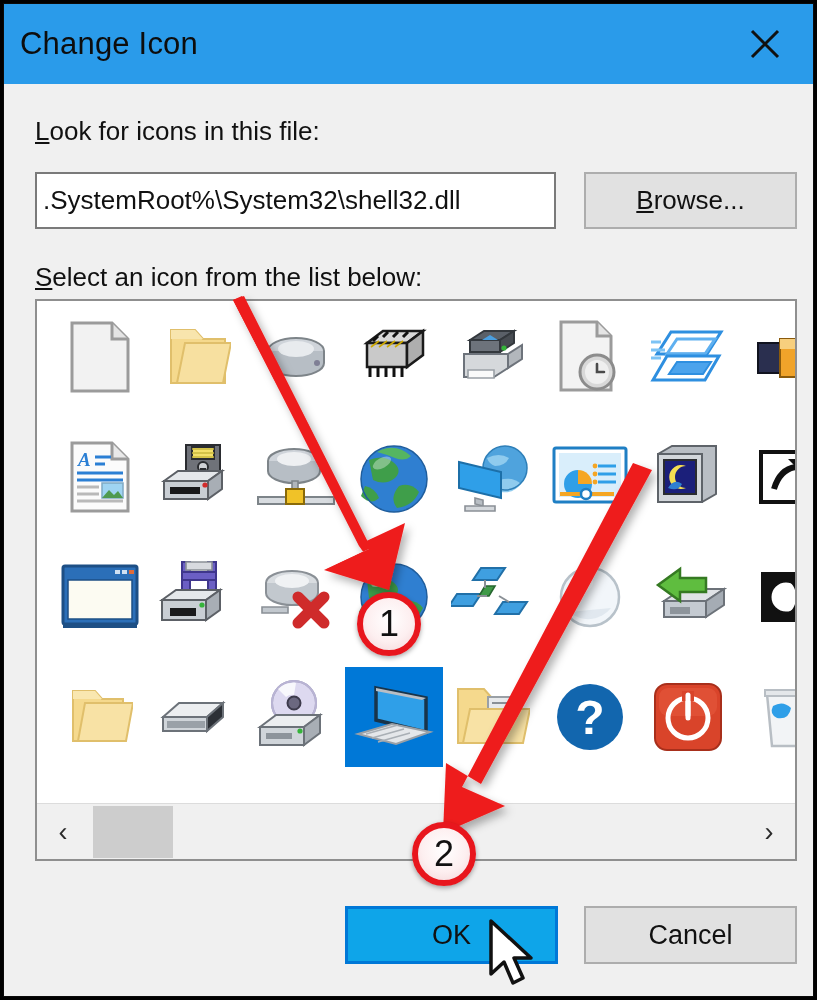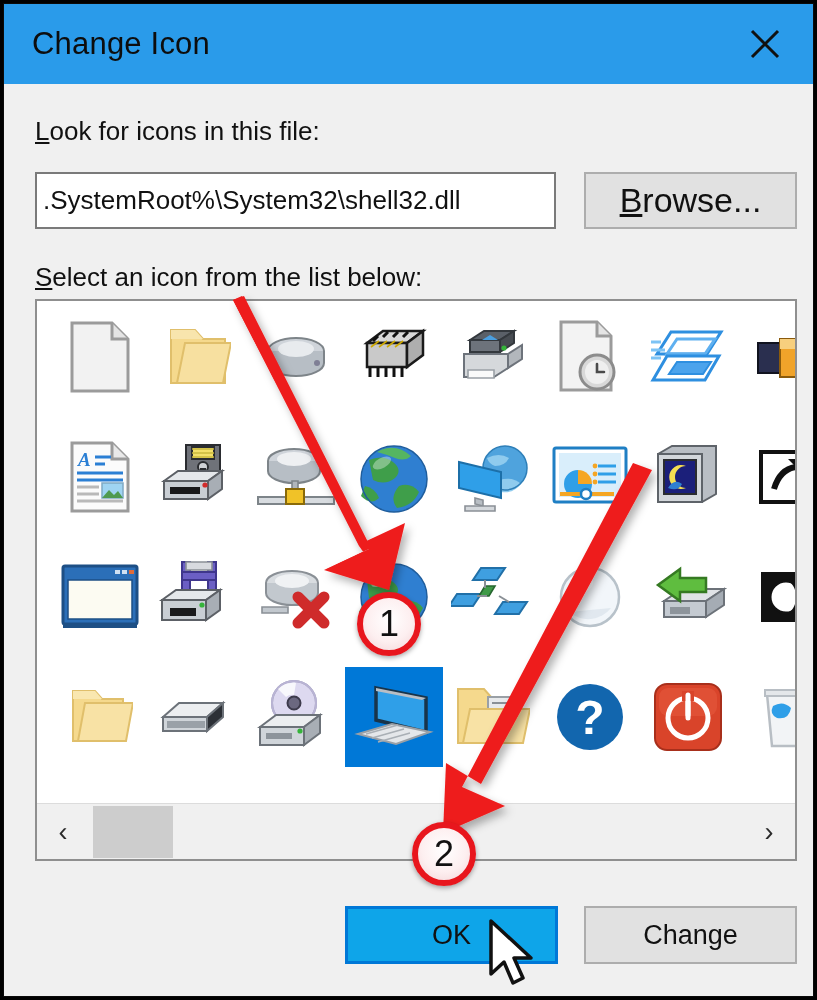--- a/index.html
+++ b/index.html
@@ -21,21 +21,21 @@
   }
 
   
   #titlebar {
     position: absolute; left: 0; top: 0;
     width: 100%; height: 80px;
     background: #2a9bea;
     display: flex; align-items: center;
   }
   #title-text {
-    margin-left: 28px;
+    margin-left: 16px;
     font-size: 31px;
     color: #0d0d0d;
     letter-spacing: 0.2px;
     white-space: nowrap;
   }
   #close-btn {
     position: absolute; right: 0; top: 0;
     width: 96px; height: 80px;
     display: flex; align-items: center; justify-content: center;
     cursor: pointer;
@@ -72,21 +72,21 @@
   }
 
   
   #browse-btn {
     position: absolute;
     left: 580px; top: 88px;
     width: 213px; height: 57px;
     background: #e1e1e1;
     border: 2px solid #adadad;
     font-family: "Liberation Sans", sans-serif;
-    font-size: 34px;
+    font-size: 26px;
     color: #111;
     cursor: pointer;
   }
   #browse-btn .mn { text-decoration: underline; }
 
   
   #listbox {
     position: absolute;
     left: 31px; top: 215px;
     width: 762px; height: 562px;
@@ -552,21 +552,21 @@
       </div>
 
       <div id="hscroll">
         <div id="hscroll-left">‹</div>
         <div id="hscroll-thumb"></div>
         <div id="hscroll-right">›</div>
       </div>
     </div>
 
     <button class="dlg-btn" id="ok-btn">OK</button>
-    <button class="dlg-btn" id="cancel-btn">Change</button>
+    <button class="dlg-btn" id="cancel-btn">Cancel</button>
   </div>
 </div>
 
 <svg id="overlay">
   <defs>
     <filter id="arrShadow" x="-30%" y="-30%" width="170%" height="170%">
       <feDropShadow dx="4" dy="5" stdDeviation="4" flood-color="#000" flood-opacity="0.30"></feDropShadow>
     </filter>
   </defs>
 

